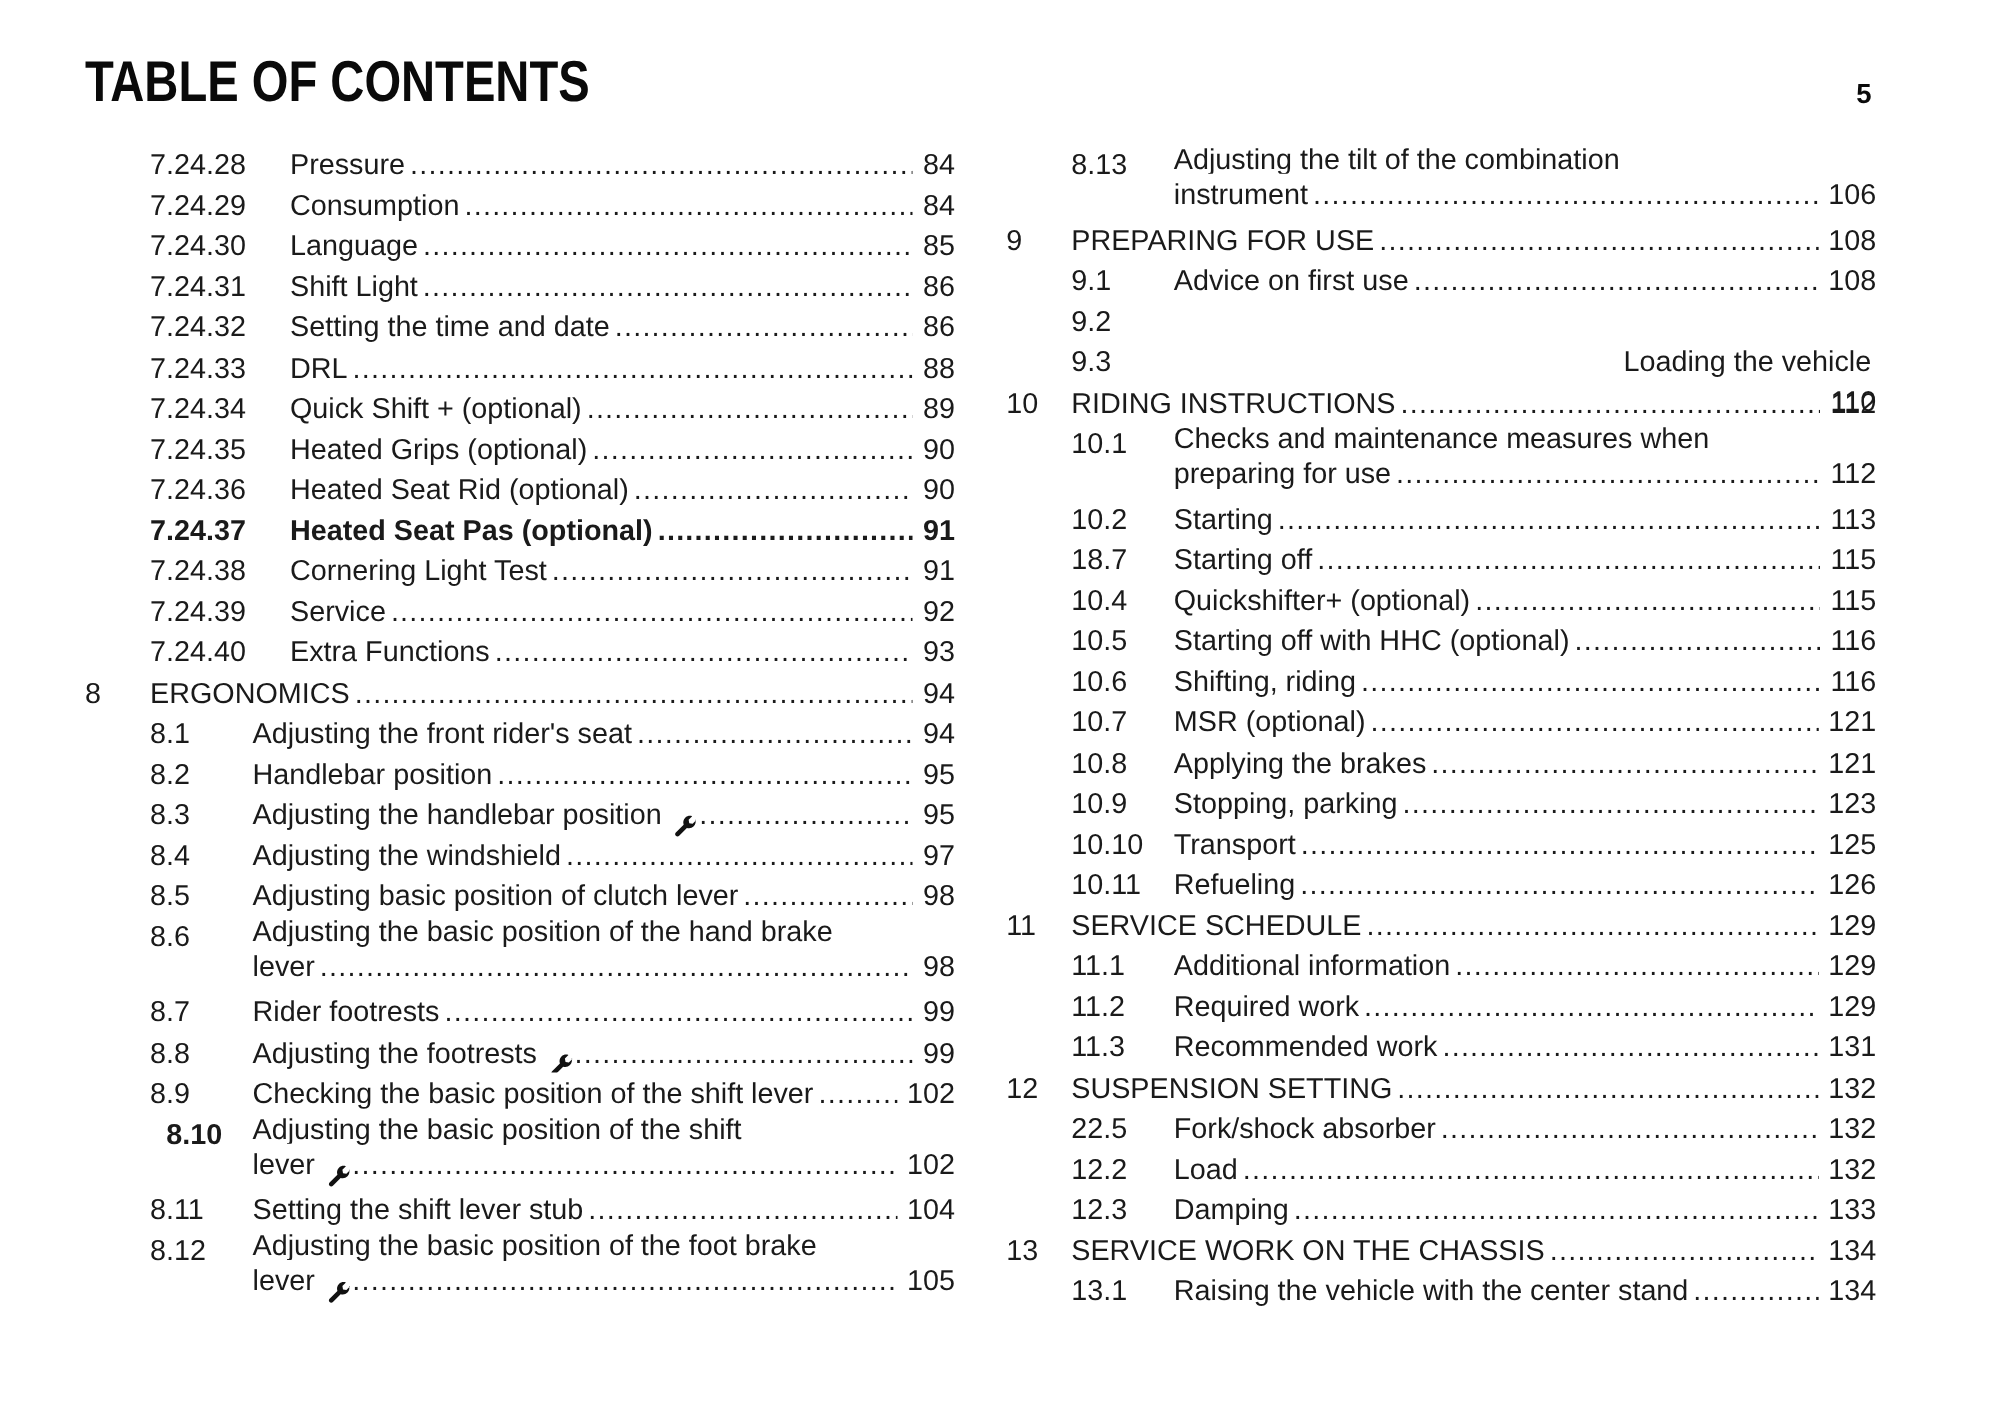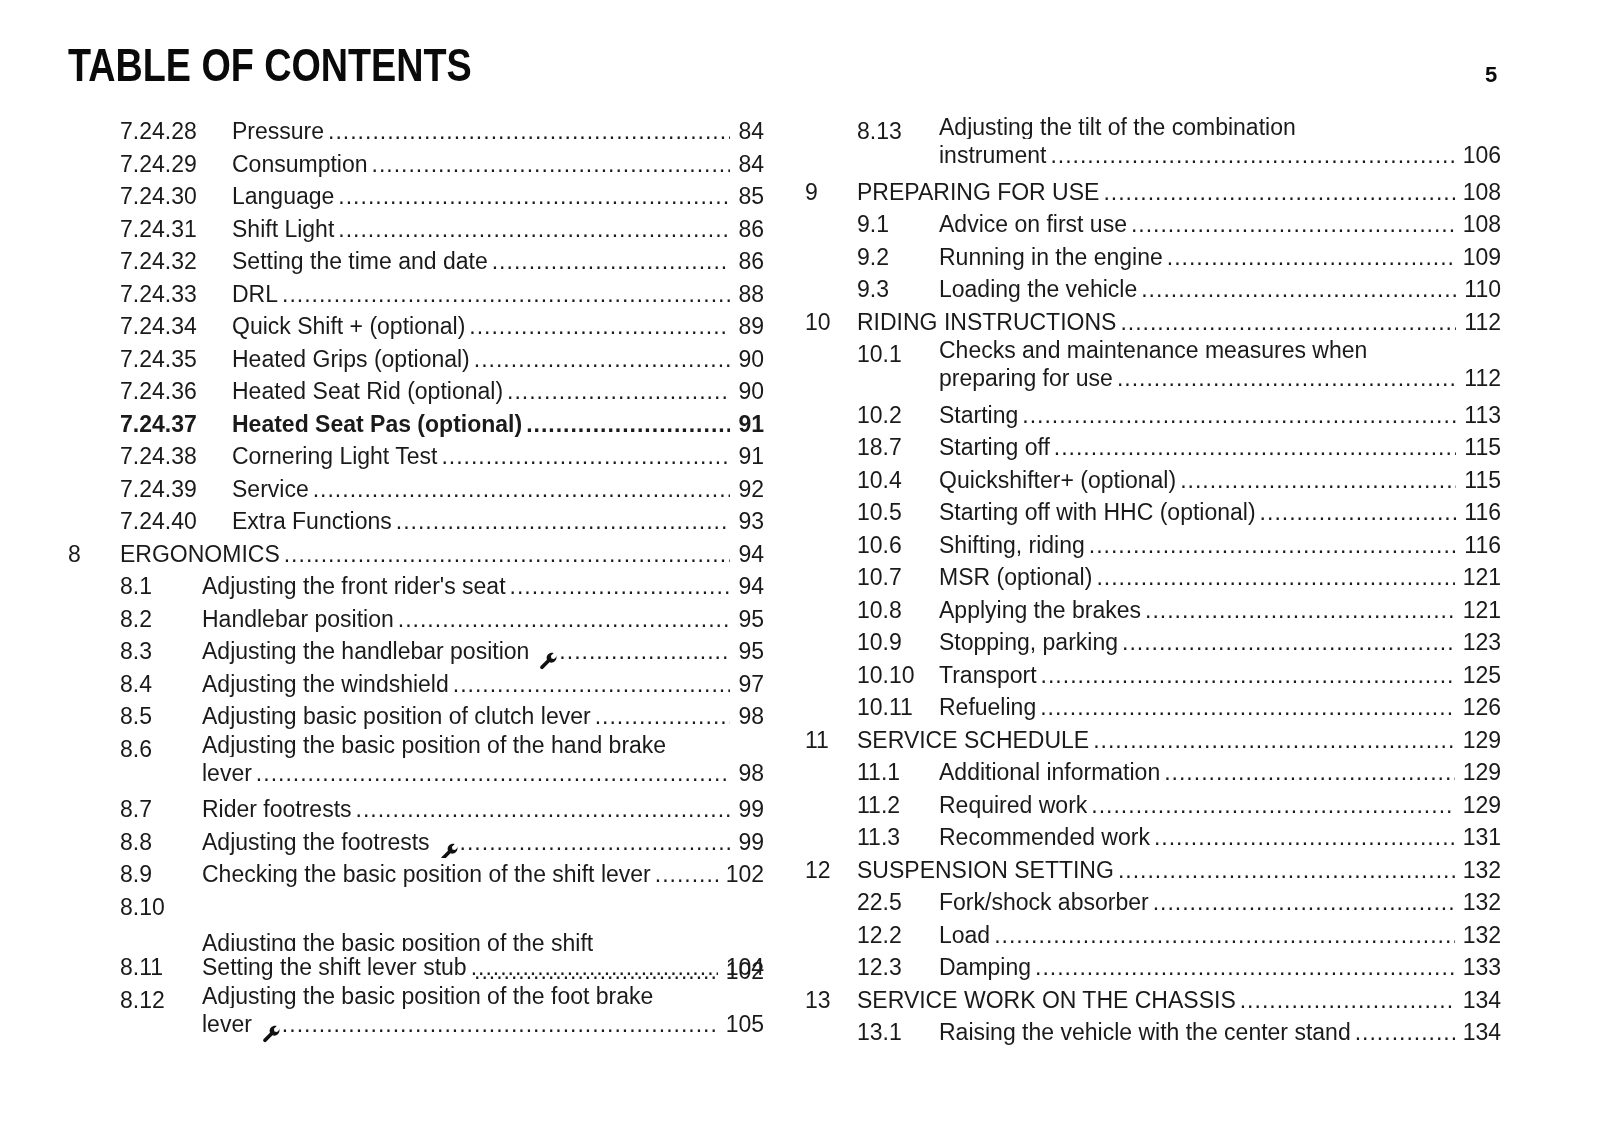--- a/index.html
+++ b/index.html
@@ -257,23 +257,23 @@
       <span class="num" style="left: 120px;">8.9</span>
       <div style="position: absolute; left: 202px; top: 0px; width: 562px;">
         <div class="line" style="height: 32px;">
           <span class="label">Checking the basic position of the shift lever</span>
           <span class="dots"></span>
           <span class="pg">102</span>
         </div>
       </div>
     </div>
     <div class="entry" style="left: 0px; top: 890.5px; width: 764px; height: 56px;">
-      <span class="num" style="left: 120px;">8.10</span>
-      <div style="position: absolute; left: 202px; top: 0px; width: 562px;">
-        <div class="line" style="height: 28px; margin-top: 40px;">
+      <span class="num" style="left: 133px; font-weight: bold;">8.10</span>
+      <div style="position: absolute; left: 202px; top: 0px; width: 562px;">
+        <div class="line" style="height: 28px;">
           <span class="label">Adjusting the basic position of the shift</span>
         </div>
         <div class="line" style="height: 28px;">
           <span class="label">lever</span>
           <span class="wrench"><svg viewBox="0 0 24 24" width="20" height="20">
               <path d="M21.5 6.2l-3.4 3.4-3.2-.6-.6-3.2 3.4-3.4c-2.3-.8-4.9-.3-6.7 1.5-1.8 1.8-2.3 4.4-1.5 6.6L2 17.9c-.9.9-.9 2.3 0 3.2s2.3.9 3.2 0l7.4-7.5c2.2.8 4.8.3 6.6-1.5 1.8-1.8 2.3-4.4 1.5-6.6z" fill="#111"></path>
             </svg></span>
           <span class="dots"></span>
           <span class="pg">102</span>
         </div>
@@ -335,32 +335,25 @@
       <div style="position: absolute; left: 939px; top: 0px; width: 562px;">
         <div class="line" style="height: 32px;">
           <span class="label">Advice on first use</span>
           <span class="dots"></span>
           <span class="pg">108</span>
         </div>
       </div>
     </div>
     <div class="entry" style="left: 0px; top: 240.5px; width: 1501px; height: 32px;">
       <span class="num" style="left: 857px;">9.2</span>
-      <div style="position: absolute; left: 939px; top: 0px; width: 562px;">
-        <div class="line" style="height: 32px;">
-          <span class="label">Running in the engine</span>
-          <span class="dots"></span>
-          <span class="pg">109</span>
-        </div>
-      </div>
     </div>
     <div class="entry" style="left: 0px; top: 273px; width: 1501px; height: 32px;">
       <span class="num" style="left: 857px;">9.3</span>
       <div style="position: absolute; left: 939px; top: 0px; width: 562px;">
-        <div class="line" style="height: 32px;">
+        <div class="line" style="height: 32px; flex-direction: column;">
           <span class="label">Loading the vehicle</span>
           <span class="dots"></span>
           <span class="pg">110</span>
         </div>
       </div>
     </div>
     <div class="entry" style="left: 0px; top: 305.5px; width: 1501px; height: 32px;">
       <span class="num" style="left: 805px;">10</span>
       <div style="position: absolute; left: 857px; top: 0px; width: 644px;">
         <div class="line" style="height: 32px;">

